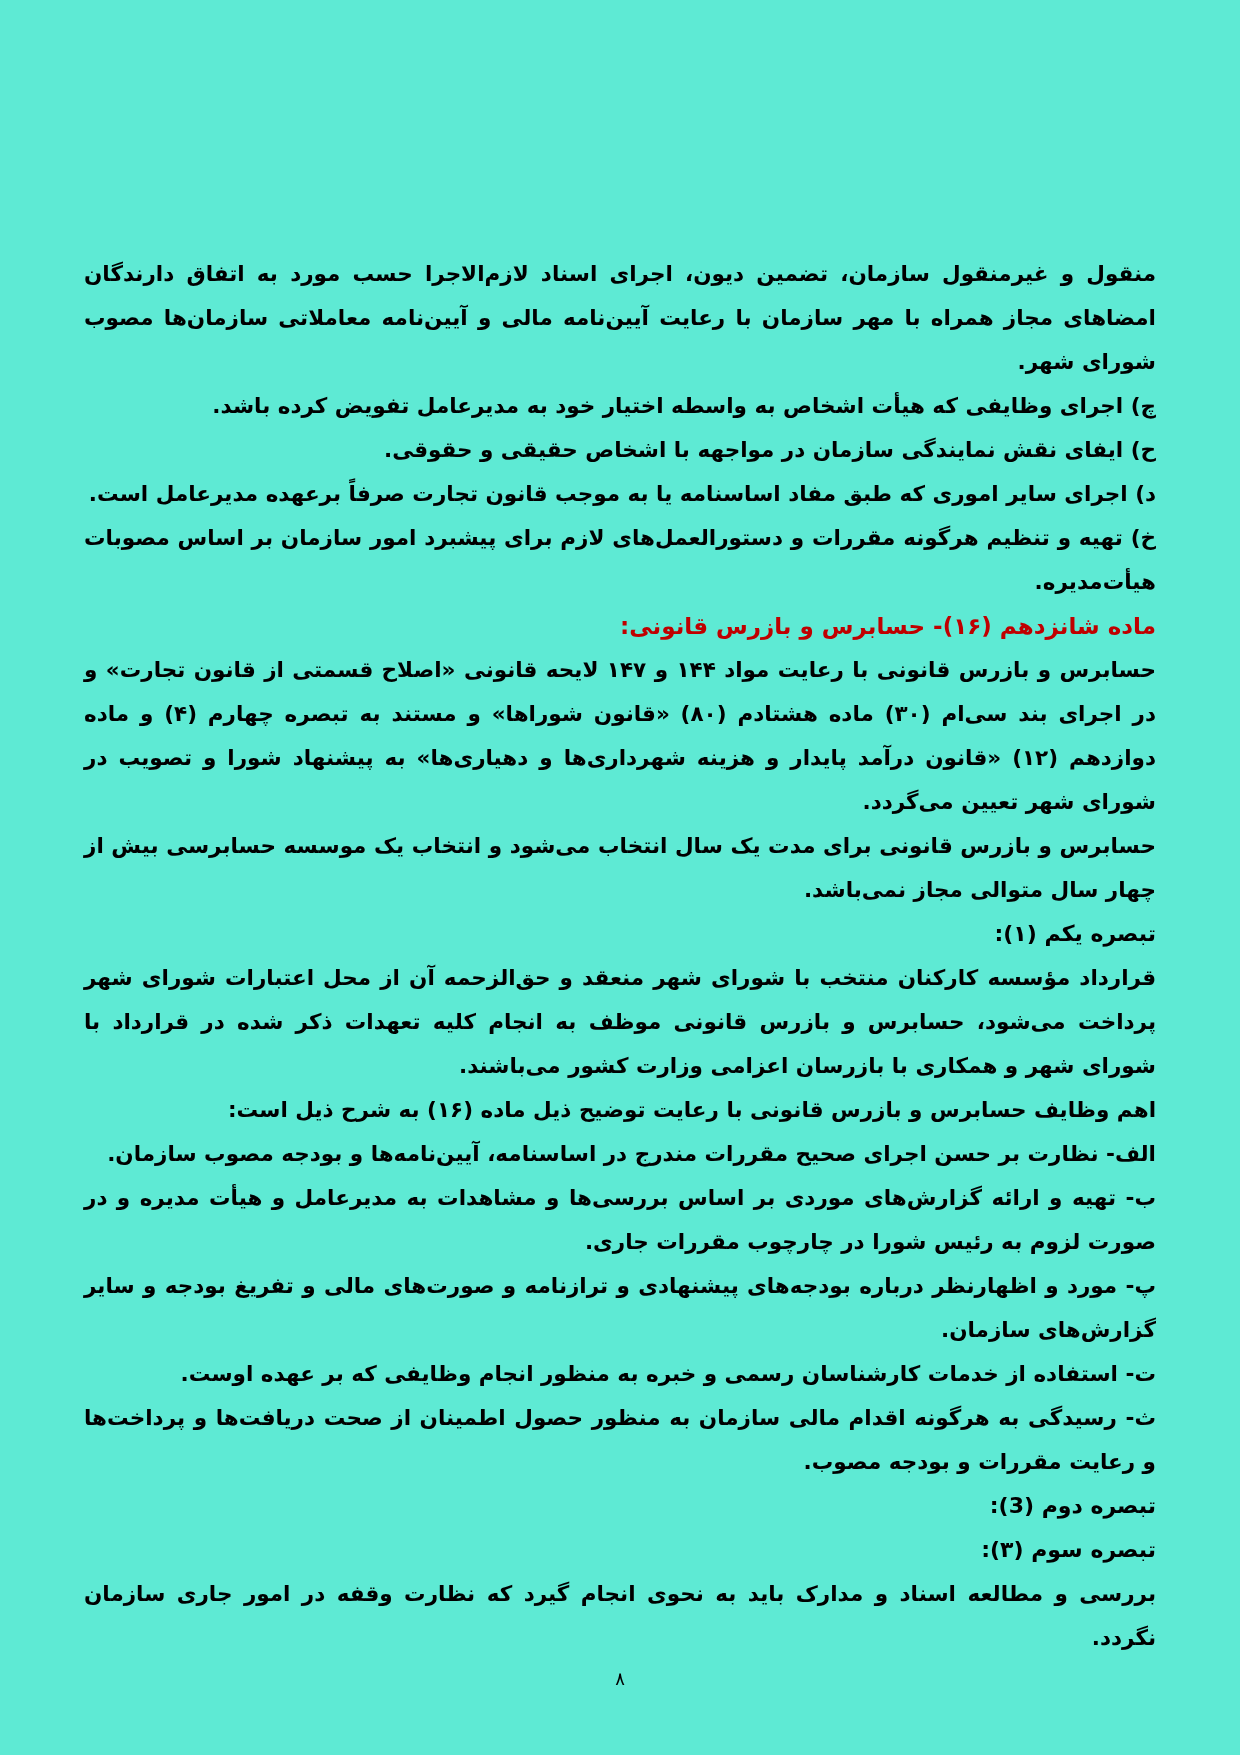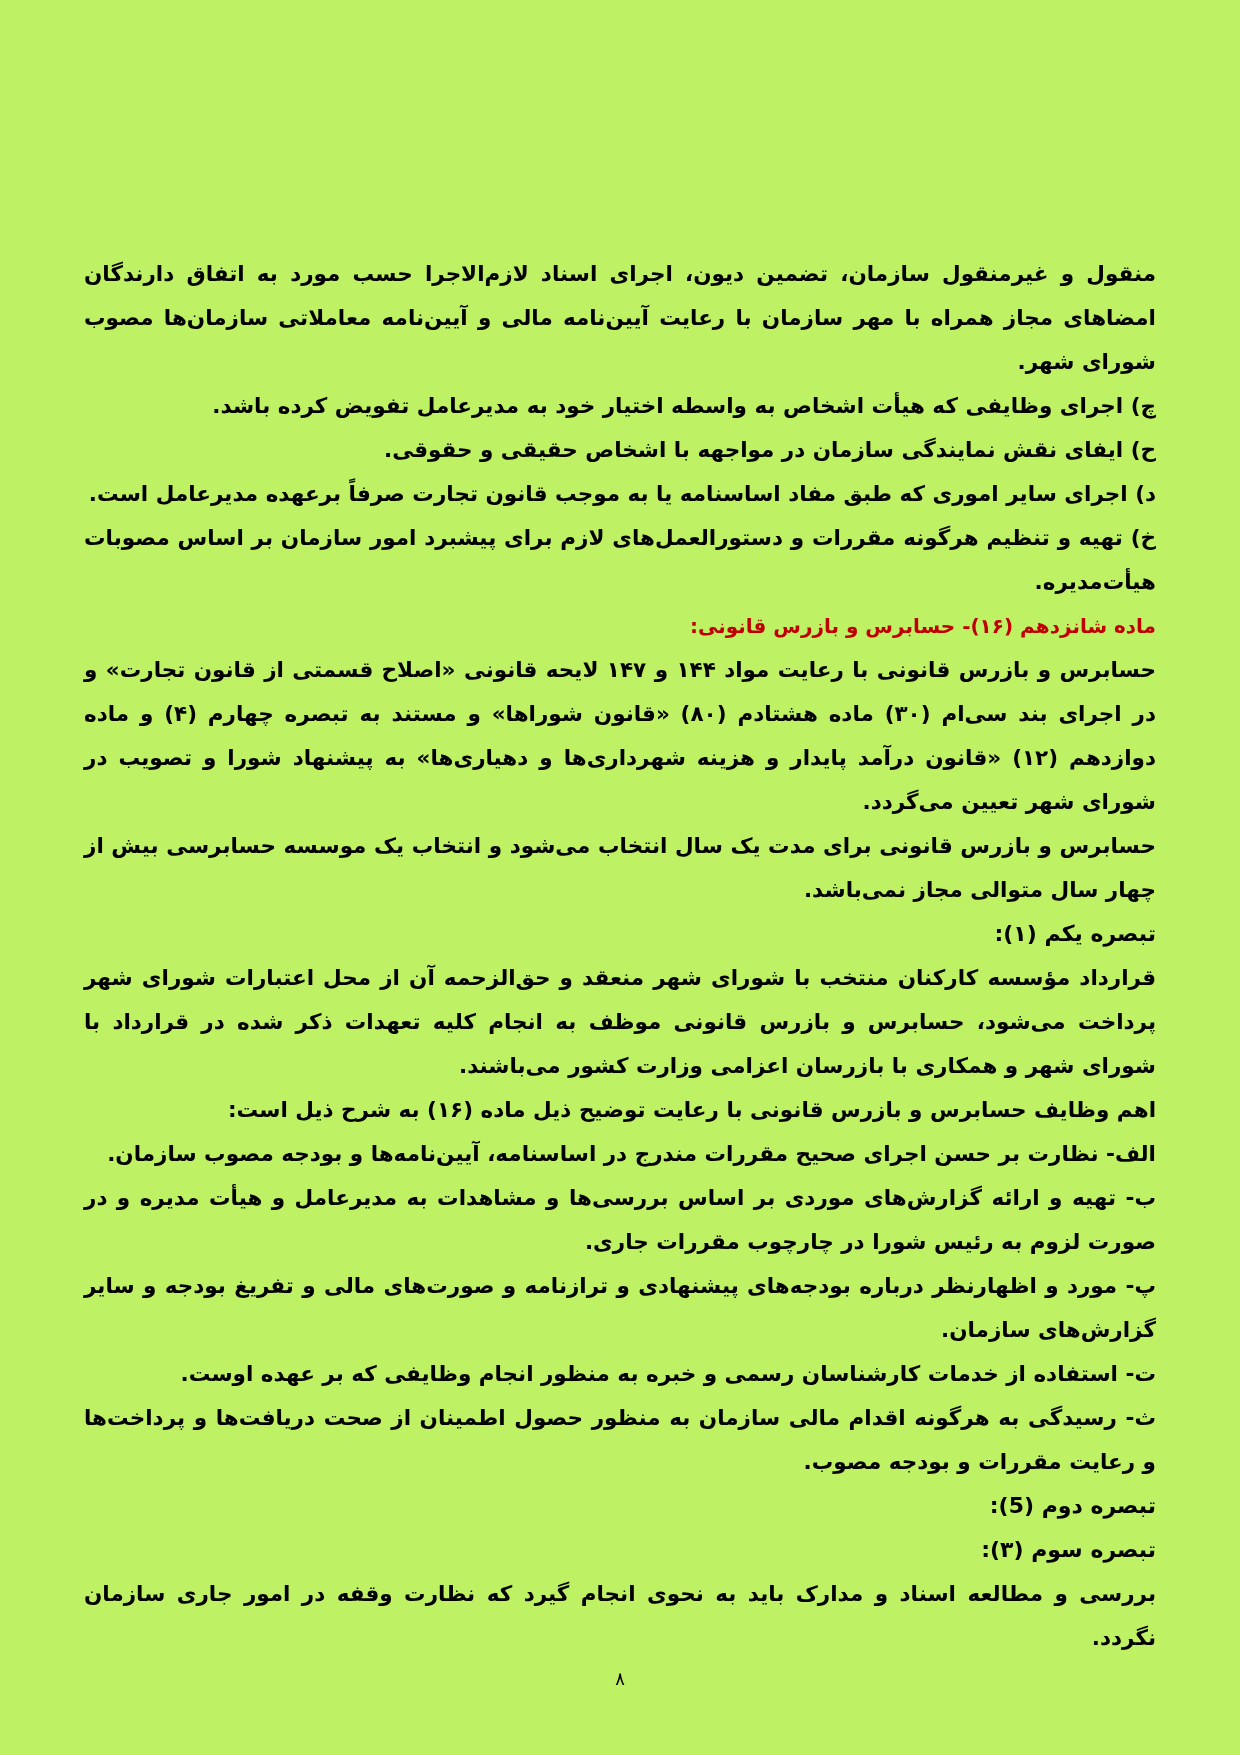--- a/index.html
+++ b/index.html
@@ -1,41 +1,41 @@
 <!DOCTYPE html>
 <html lang="fa" dir="rtl"><head>
 <meta charset="utf-8">
 <style>
   html, body { margin: 0; padding: 0; background: #ffffff; }
   .page {
     position: relative;
     width: 1240px;
     height: 1755px;
-    background: #bef264;
+    background: #5eead4;
     overflow: hidden;
     font-family: "DejaVu Sans", sans-serif;
   }
   .content {
     position: absolute;
     top: 252px;
     right: 84px;
     left: 84px;
     direction: rtl;
     color: #000000;
     font-weight: bold;
     font-size: 21.5px;
     line-height: 44px;
   }
   .content p {
     margin: 0;
     text-align: justify;
   }
   .article-heading {
     color: #c00000;
-    font-size: 20px;
+    font-size: 23px;
     text-align: right;
   }
   .note-heading {
     text-align: left;
     font-size: 22px;
   }
   .footer-page-number {
     position: absolute;
     top: 1668px;
     left: 0;
@@ -61,18 +61,18 @@
     <p>حسابرس و بازرس قانونی با رعایت مواد ۱۴۴ و ۱۴۷ لایحه قانونی «اصلاح قسمتی از قانون تجارت» و در اجرای بند سی‌ام (۳۰) ماده هشتادم (۸۰) «قانون شوراها» و مستند به تبصره چهارم (۴) و ماده دوازدهم (۱۲) «قانون درآمد پایدار و هزینه شهرداری‌ها و دهیاری‌ها» به پیشنهاد شورا و تصویب در شورای شهر تعیین می‌گردد.</p>
     <p>حسابرس و بازرس قانونی برای مدت یک سال انتخاب می‌شود و انتخاب یک موسسه حسابرسی بیش از چهار سال متوالی مجاز نمی‌باشد.</p>
     <p class="note-heading">تبصره یکم (۱):</p>
     <p>قرارداد مؤسسه کارکنان منتخب با شورای شهر منعقد و حق‌الزحمه آن از محل اعتبارات شورای شهر پرداخت می‌شود، حسابرس و بازرس قانونی موظف به انجام کلیه تعهدات ذکر شده در قرارداد با شورای شهر و همکاری با بازرسان اعزامی وزارت کشور می‌باشند.</p>
     <p>اهم وظایف حسابرس و بازرس قانونی با رعایت توضیح ذیل ماده (۱۶) به شرح ذیل است:</p>
     <p>الف- نظارت بر حسن اجرای صحیح مقررات مندرج در اساسنامه، آیین‌نامه‌ها و بودجه مصوب سازمان.</p>
     <p>ب- تهیه و ارائه گزارش‌های موردی بر اساس بررسی‌ها و مشاهدات به مدیرعامل و هیأت مدیره و در صورت لزوم به رئیس شورا در چارچوب مقررات جاری.</p>
     <p>پ- مورد و اظهارنظر درباره بودجه‌های پیشنهادی و ترازنامه و صورت‌های مالی و تفریغ بودجه و سایر گزارش‌های سازمان.</p>
     <p>ت- استفاده از خدمات کارشناسان رسمی و خبره به منظور انجام وظایفی که بر عهده اوست.</p>
     <p>ث- رسیدگی به هرگونه اقدام مالی سازمان به منظور حصول اطمینان از صحت دریافت‌ها و پرداخت‌ها و رعایت مقررات و بودجه مصوب.</p>
-    <p class="note-heading">تبصره دوم (5):</p>
+    <p class="note-heading">تبصره دوم (3):</p>
     <p class="note-heading">تبصره سوم (۳):</p>
     <p>بررسی و مطالعه اسناد و مدارک باید به نحوی انجام گیرد که نظارت وقفه در امور جاری سازمان نگردد.</p>
   </div>
   <div class="footer-page-number">۸</div>
 </div>
 
 </body></html>

